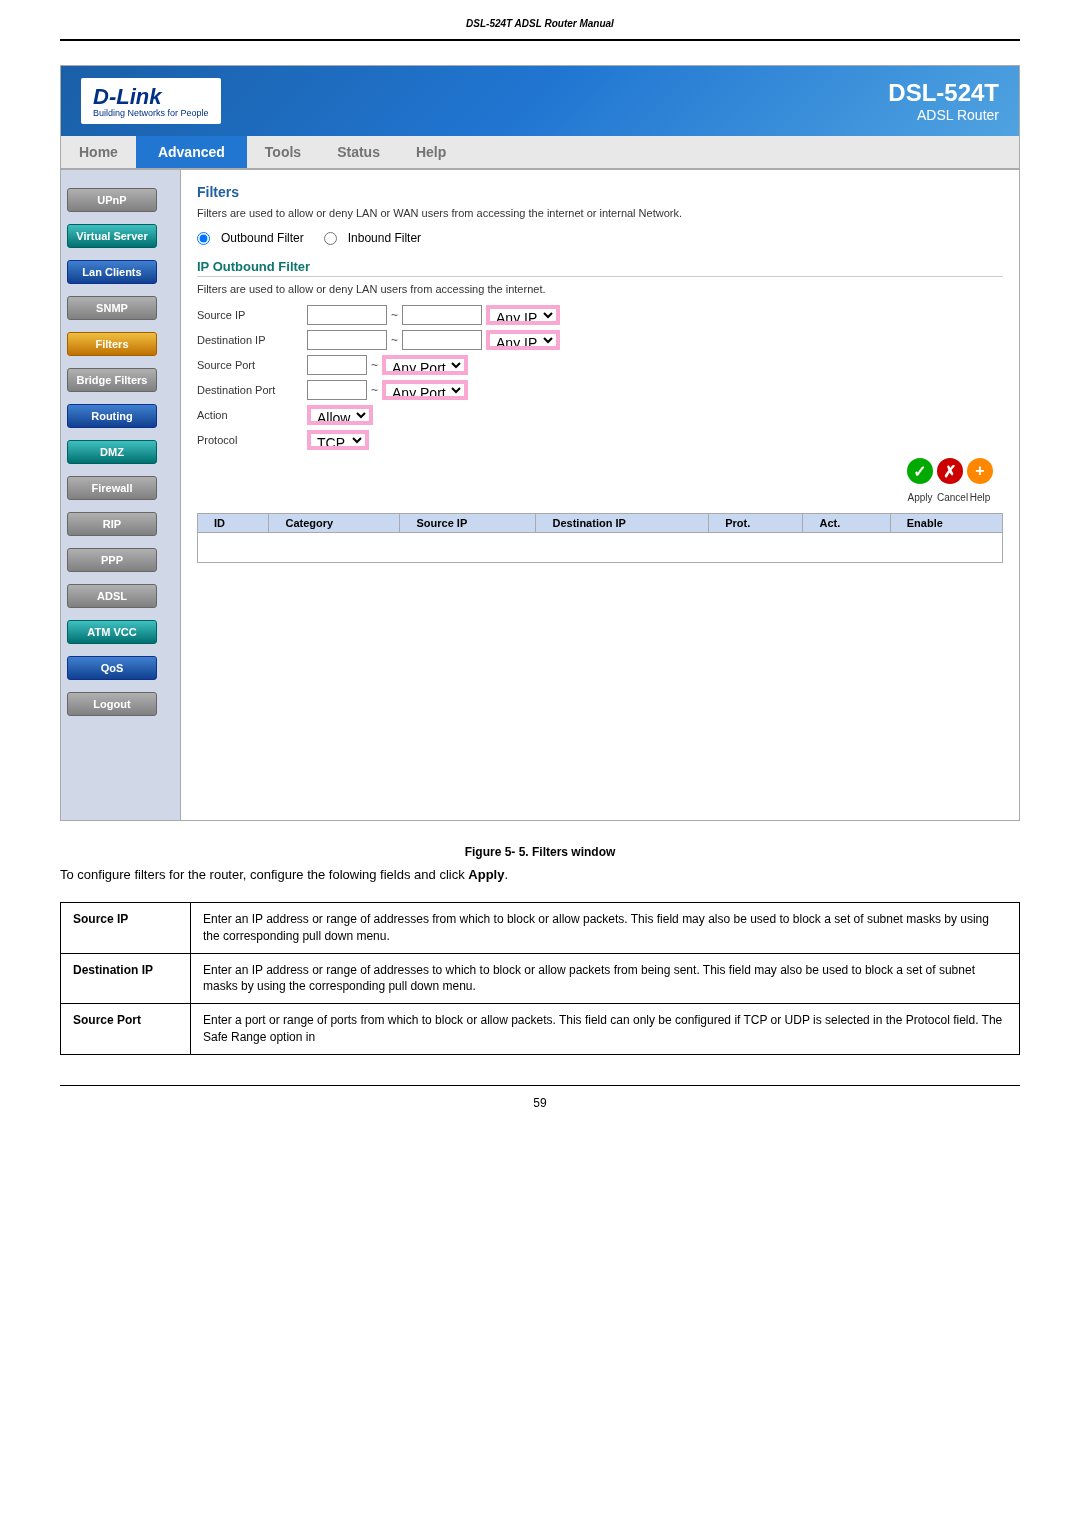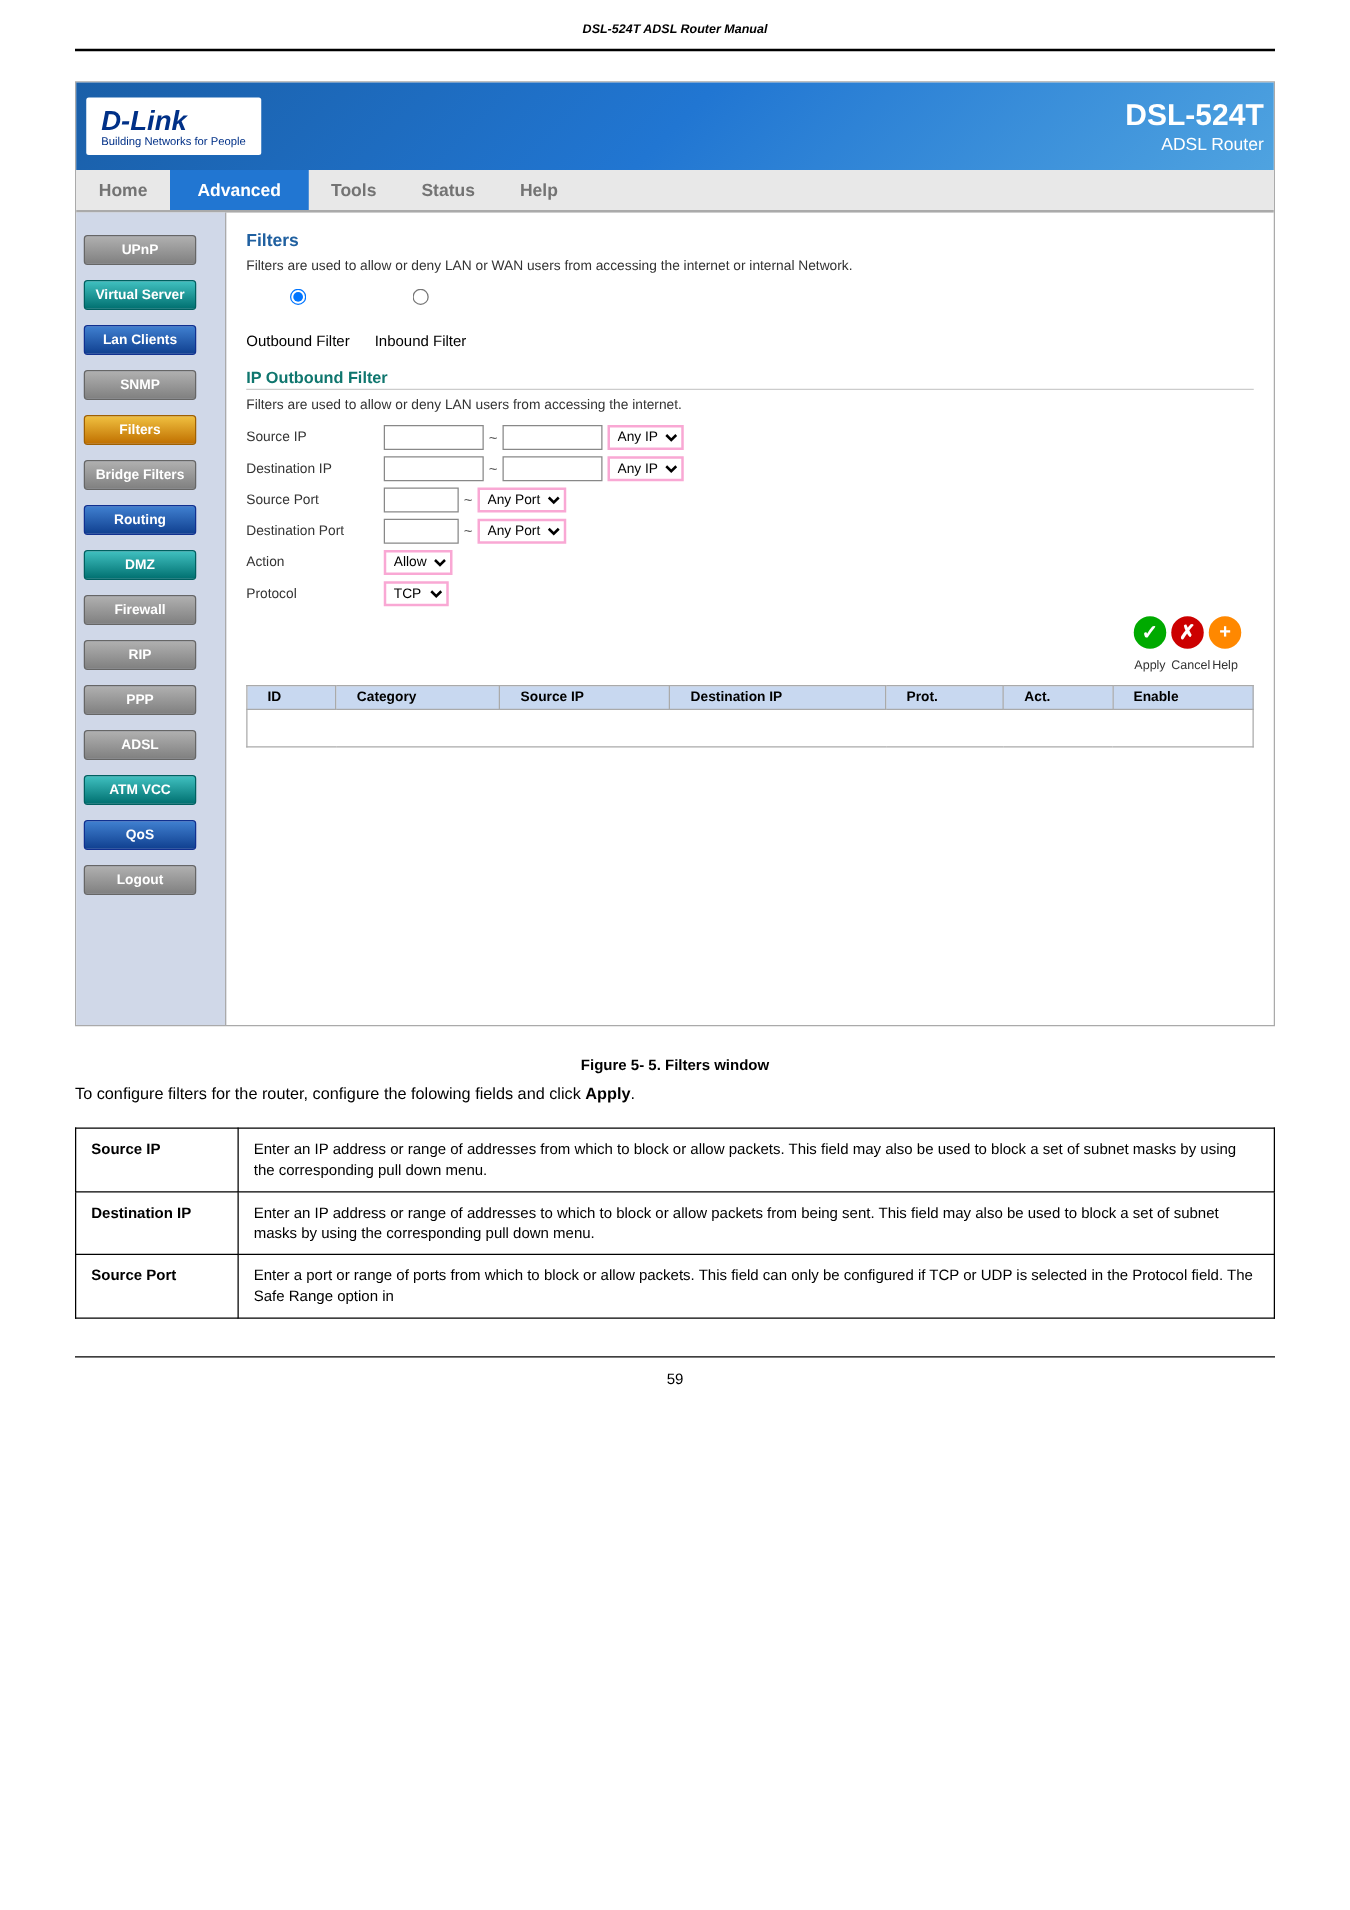--- a/index.html
+++ b/index.html
@@ -27,21 +27,21 @@
       border: 1px solid #aaa;
       background: #fff;
     }
 
     
     .router-header {
       background: linear-gradient(135deg, #1a5fa8 0%, #2176d2 50%, #4fa3e0 100%);
       display: flex;
       align-items: center;
       justify-content: space-between;
-      padding: 12px 8px;
+      padding: 12px 20px;
     }
 
     .dlink-logo {
       background: #fff;
       padding: 6px 12px;
       border-radius: 2px;
     }
 
     .dlink-logo .logo-main {
       font-size: 22px;
@@ -175,24 +175,23 @@
     .filter-radios {
       display: flex;
       gap: 20px;
       margin-bottom: 14px;
       align-items: center;
     }
 
     .filter-radio-label {
       display: flex;
       align-items: center;
-      gap: 22px;
+      gap: 11px;
       font-size: 12px;
       cursor: pointer;
-      flex-direction: column;
     }
 
     .sub-section-title {
       font-size: 13px;
       font-weight: bold;
       color: #0f766e;
       margin-bottom: 6px;
       border-bottom: 1px solid #ccc;
       padding-bottom: 2px;
     }
@@ -232,22 +231,22 @@
       background: #fff;
     }
 
     .form-tilde {
       font-size: 12px;
       color: #555;
     }
 
     .form-select {
       height: 20px;
-      border: 2px solid #f9a8d4;
-      font-size: 11px;
+      border: 4px solid #f9a8d4;
+      font-size: 14px;
       background: #fff;
       padding: 0 2px;
     }
 
     .action-row {
       display: flex;
       justify-content: flex-end;
       align-items: center;
       gap: 4px;
       margin: 8px 0;

